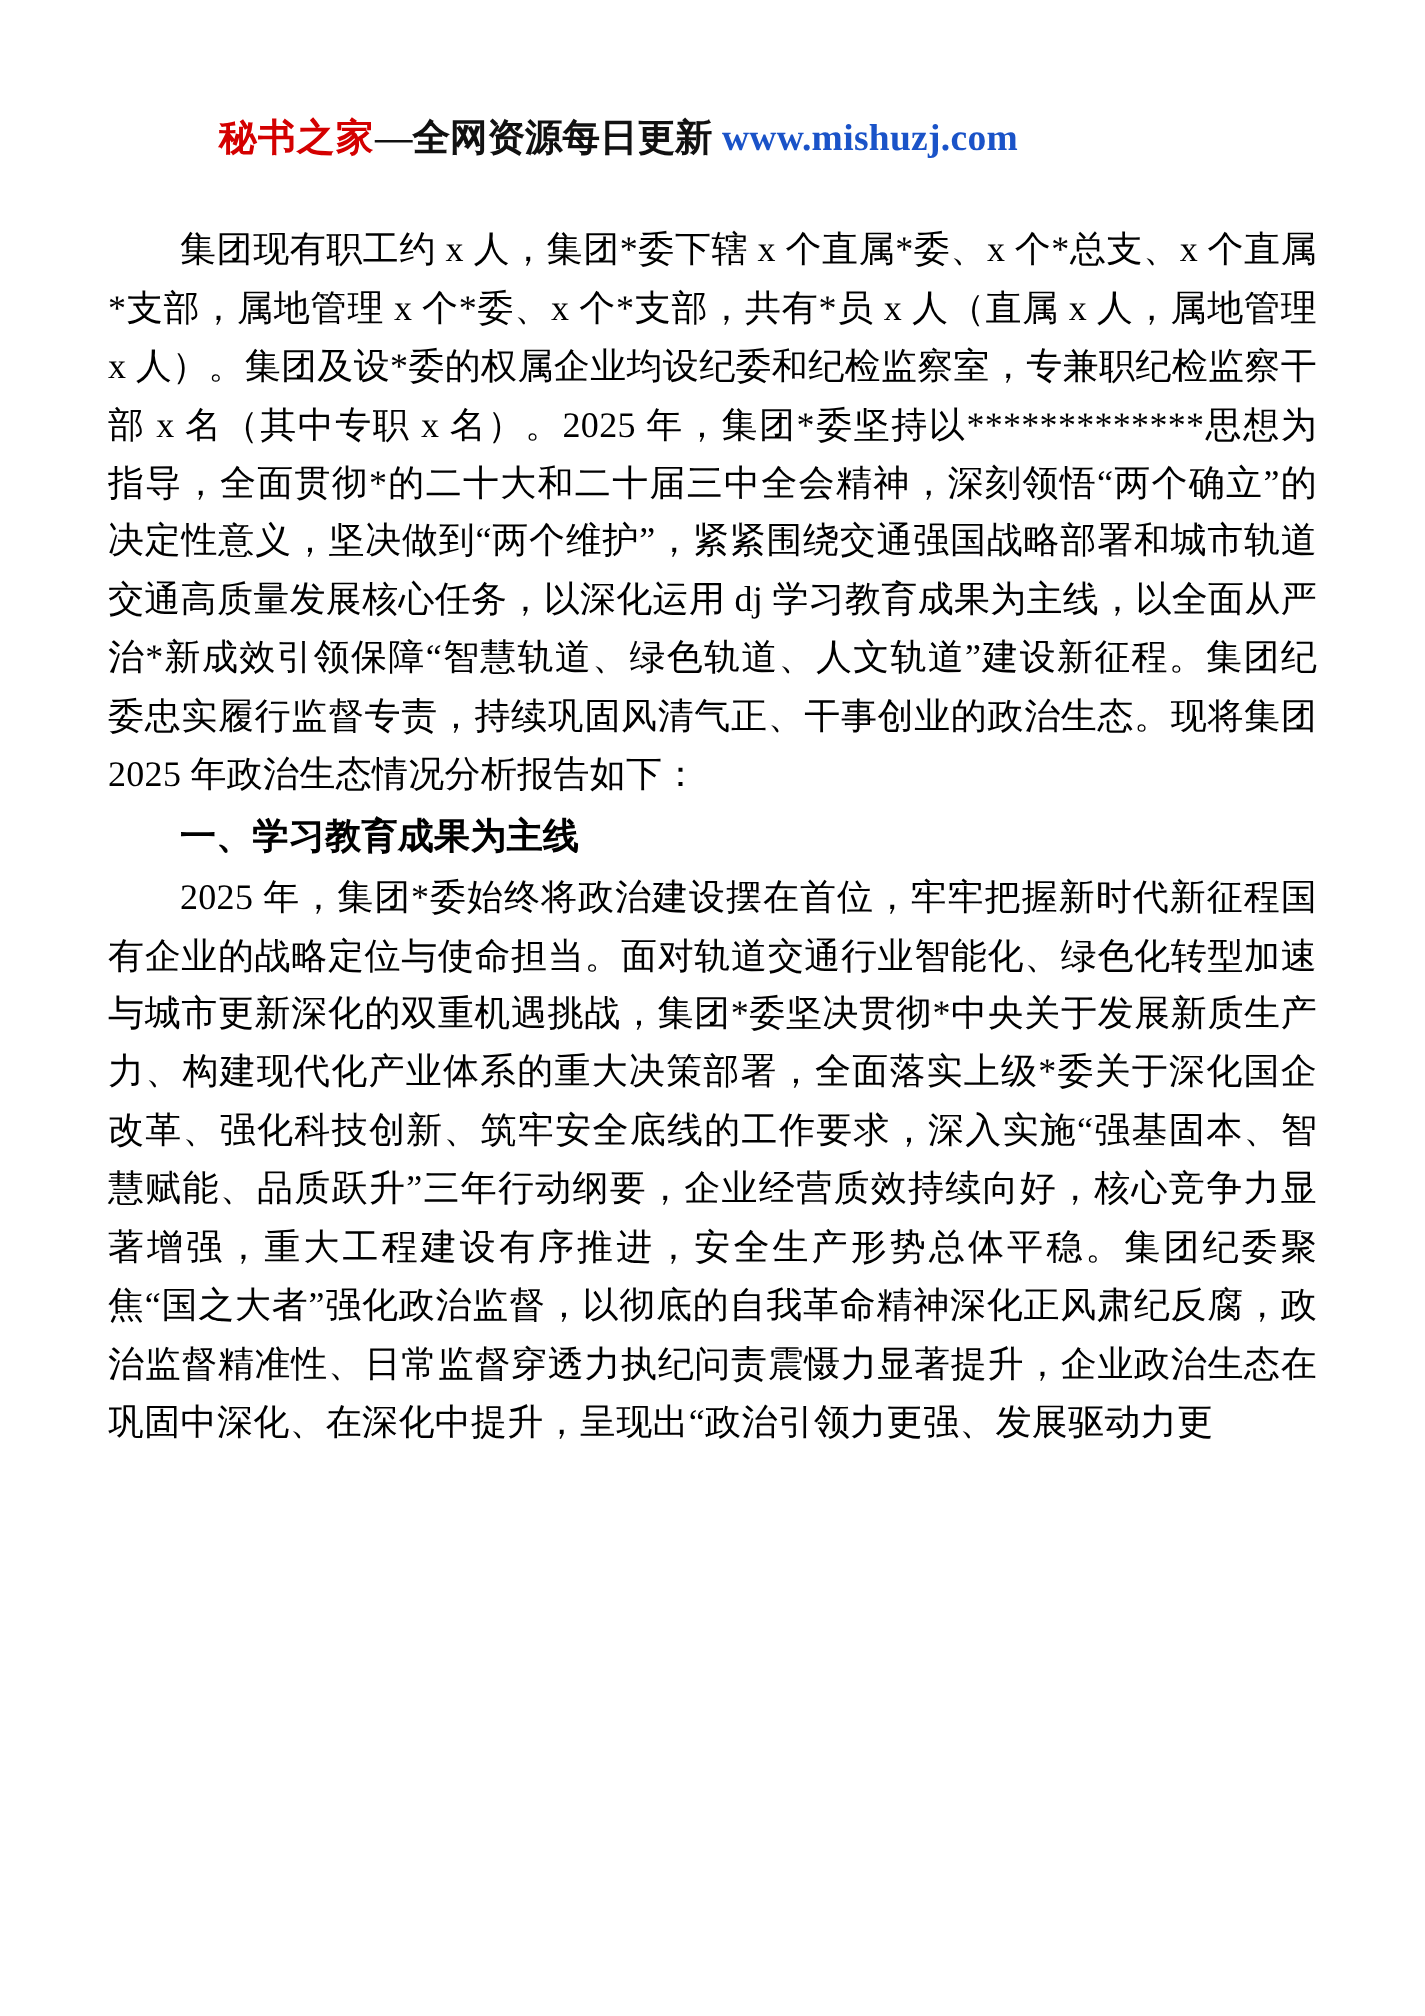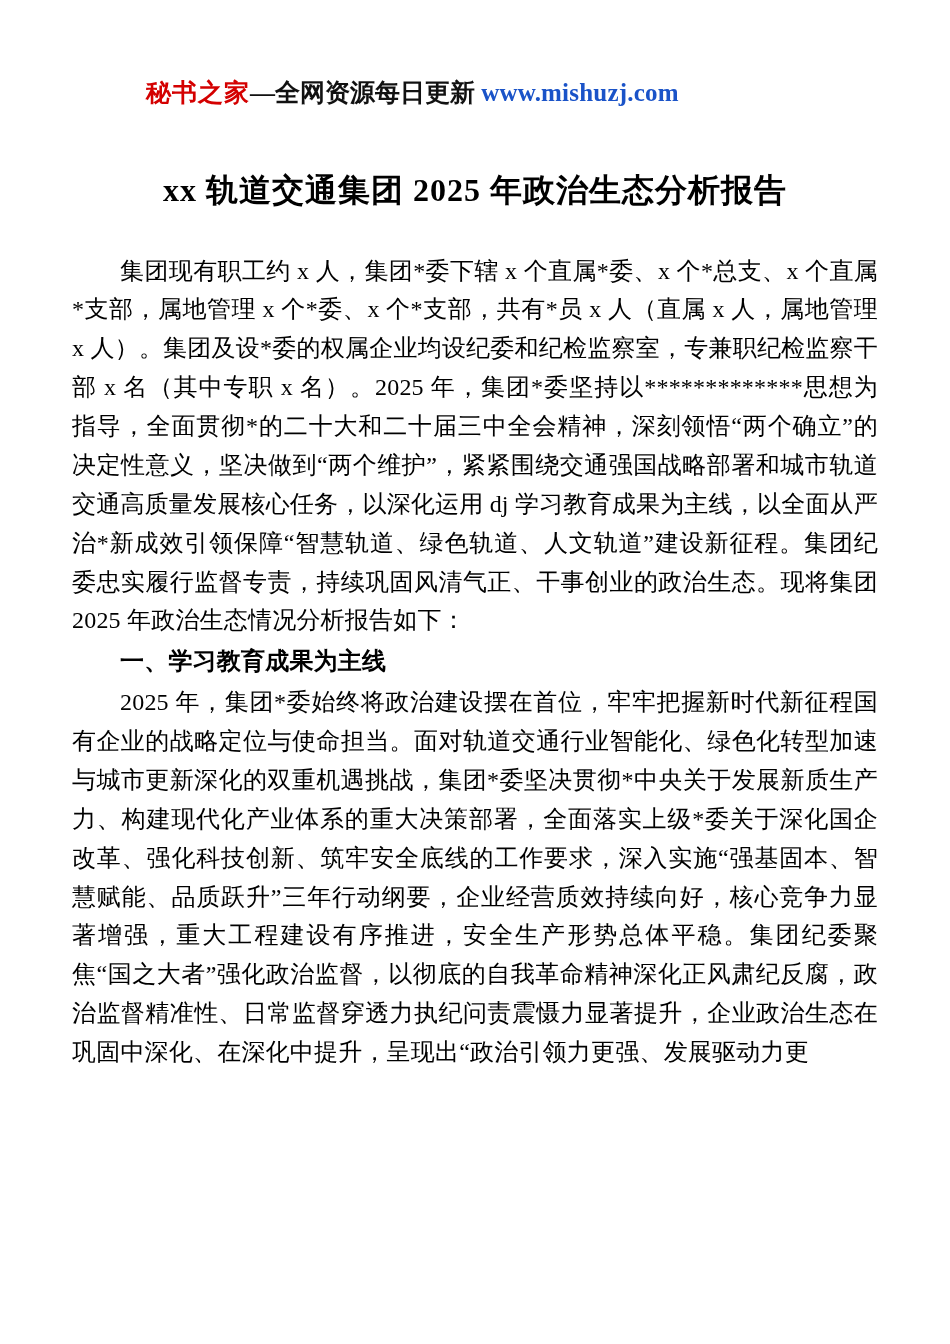--- a/index.html
+++ b/index.html
@@ -70,21 +70,20 @@
 </style>
 </head>
 <body>
 
 <div class="page">
 
   <div class="watermark">
     <span class="wm-brand">秘书之家</span><span class="wm-mid">—全网资源每日更新 </span><span class="wm-url">www.mishuzj.com</span>
   </div>
 
-  <h1 class="doc-title">xx 轨道交通集团 2025 年政治生态分析报告</h1>
 
   <div class="body-text">
     <p class="para">集团现有职工约 x 人，集团*委下辖 x 个直属*委、x 个*总支、x 个直属*支部，属地管理 x 个*委、x 个*支部，共有*员 x 人（直属 x 人，属地管理 x 人）。集团及设*委的权属企业均设纪委和纪检监察室，专兼职纪检监察干部 x 名（其中专职 x 名）。2025 年，集团*委坚持以*************思想为指导，全面贯彻*的二十大和二十届三中全会精神，深刻领悟“两个确立”的决定性意义，坚决做到“两个维护”，紧紧围绕交通强国战略部署和城市轨道交通高质量发展核心任务，以深化运用 dj 学习教育成果为主线，以全面从严治*新成效引领保障“智慧轨道、绿色轨道、人文轨道”建设新征程。集团纪委忠实履行监督专责，持续巩固风清气正、干事创业的政治生态。现将集团 2025 年政治生态情况分析报告如下：</p>
     <p class="para heading-para">一、学习教育成果为主线</p>
     <p class="para">2025 年，集团*委始终将政治建设摆在首位，牢牢把握新时代新征程国有企业的战略定位与使命担当。面对轨道交通行业智能化、绿色化转型加速与城市更新深化的双重机遇挑战，集团*委坚决贯彻*中央关于发展新质生产力、构建现代化产业体系的重大决策部署，全面落实上级*委关于深化国企改革、强化科技创新、筑牢安全底线的工作要求，深入实施“强基固本、智慧赋能、品质跃升”三年行动纲要，企业经营质效持续向好，核心竞争力显著增强，重大工程建设有序推进，安全生产形势总体平稳。集团纪委聚焦“国之大者”强化政治监督，以彻底的自我革命精神深化正风肃纪反腐，政治监督精准性、日常监督穿透力执纪问责震慑力显著提升，企业政治生态在巩固中深化、在深化中提升，呈现出“政治引领力更强、发展驱动力更</p>
   </div>
 
 </div>
 
 </body></html>

